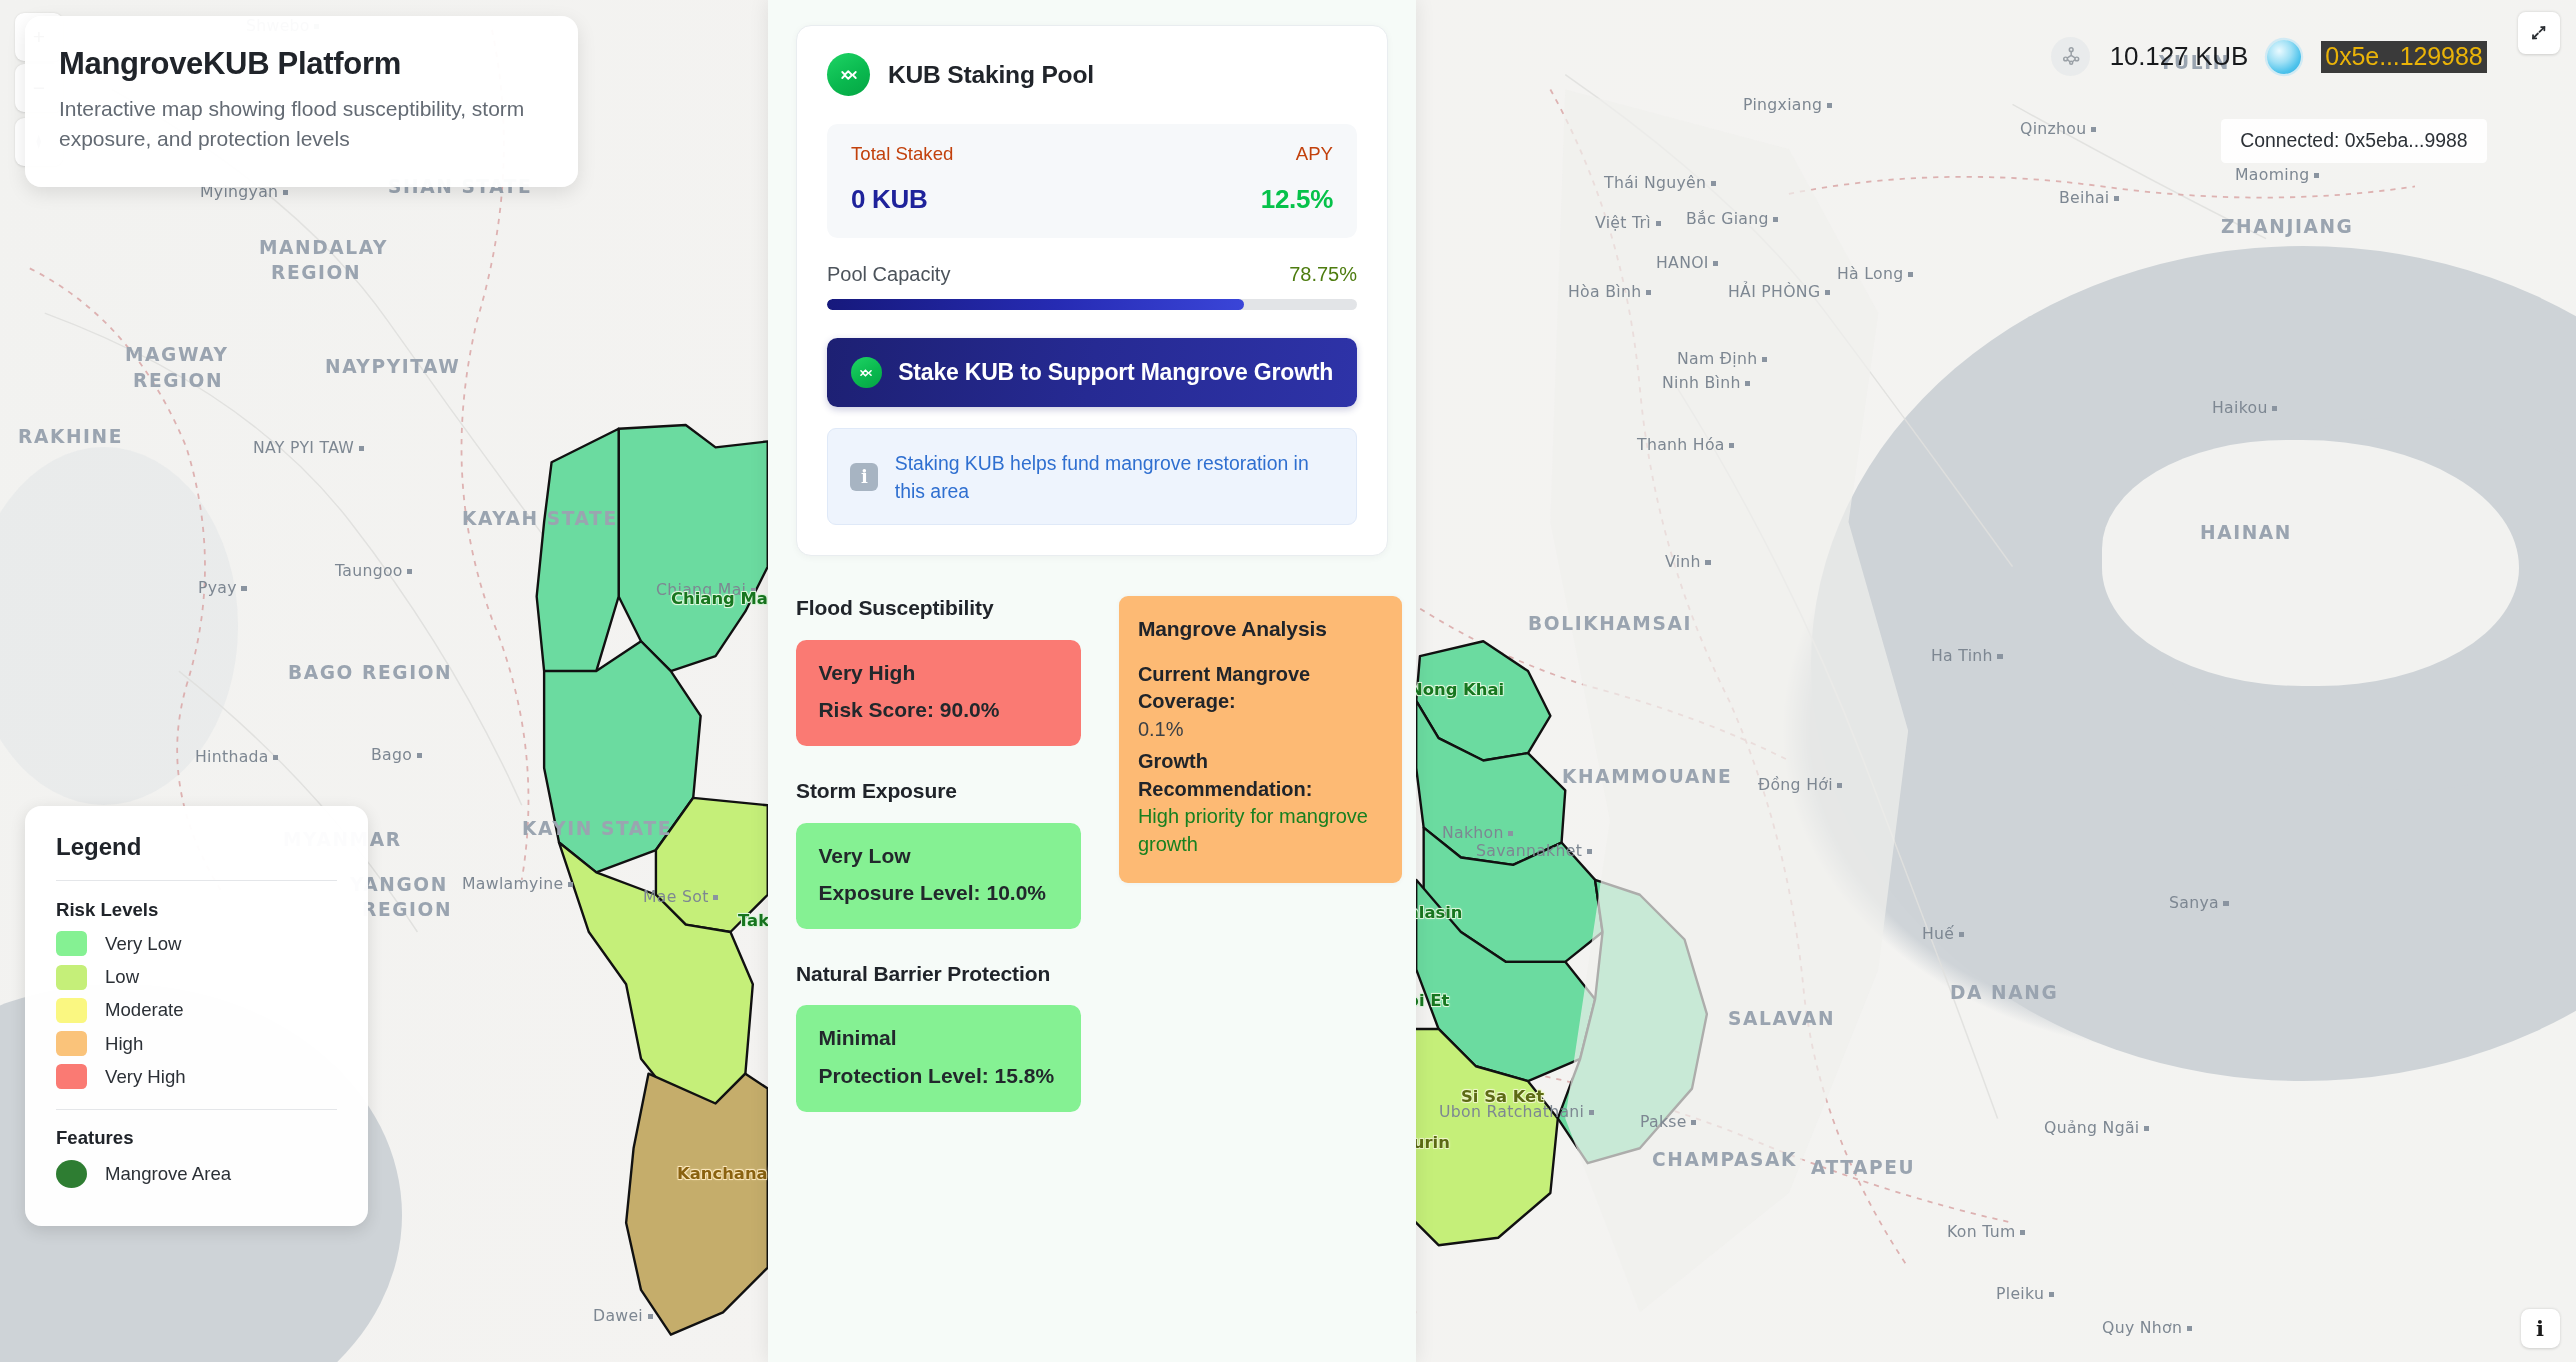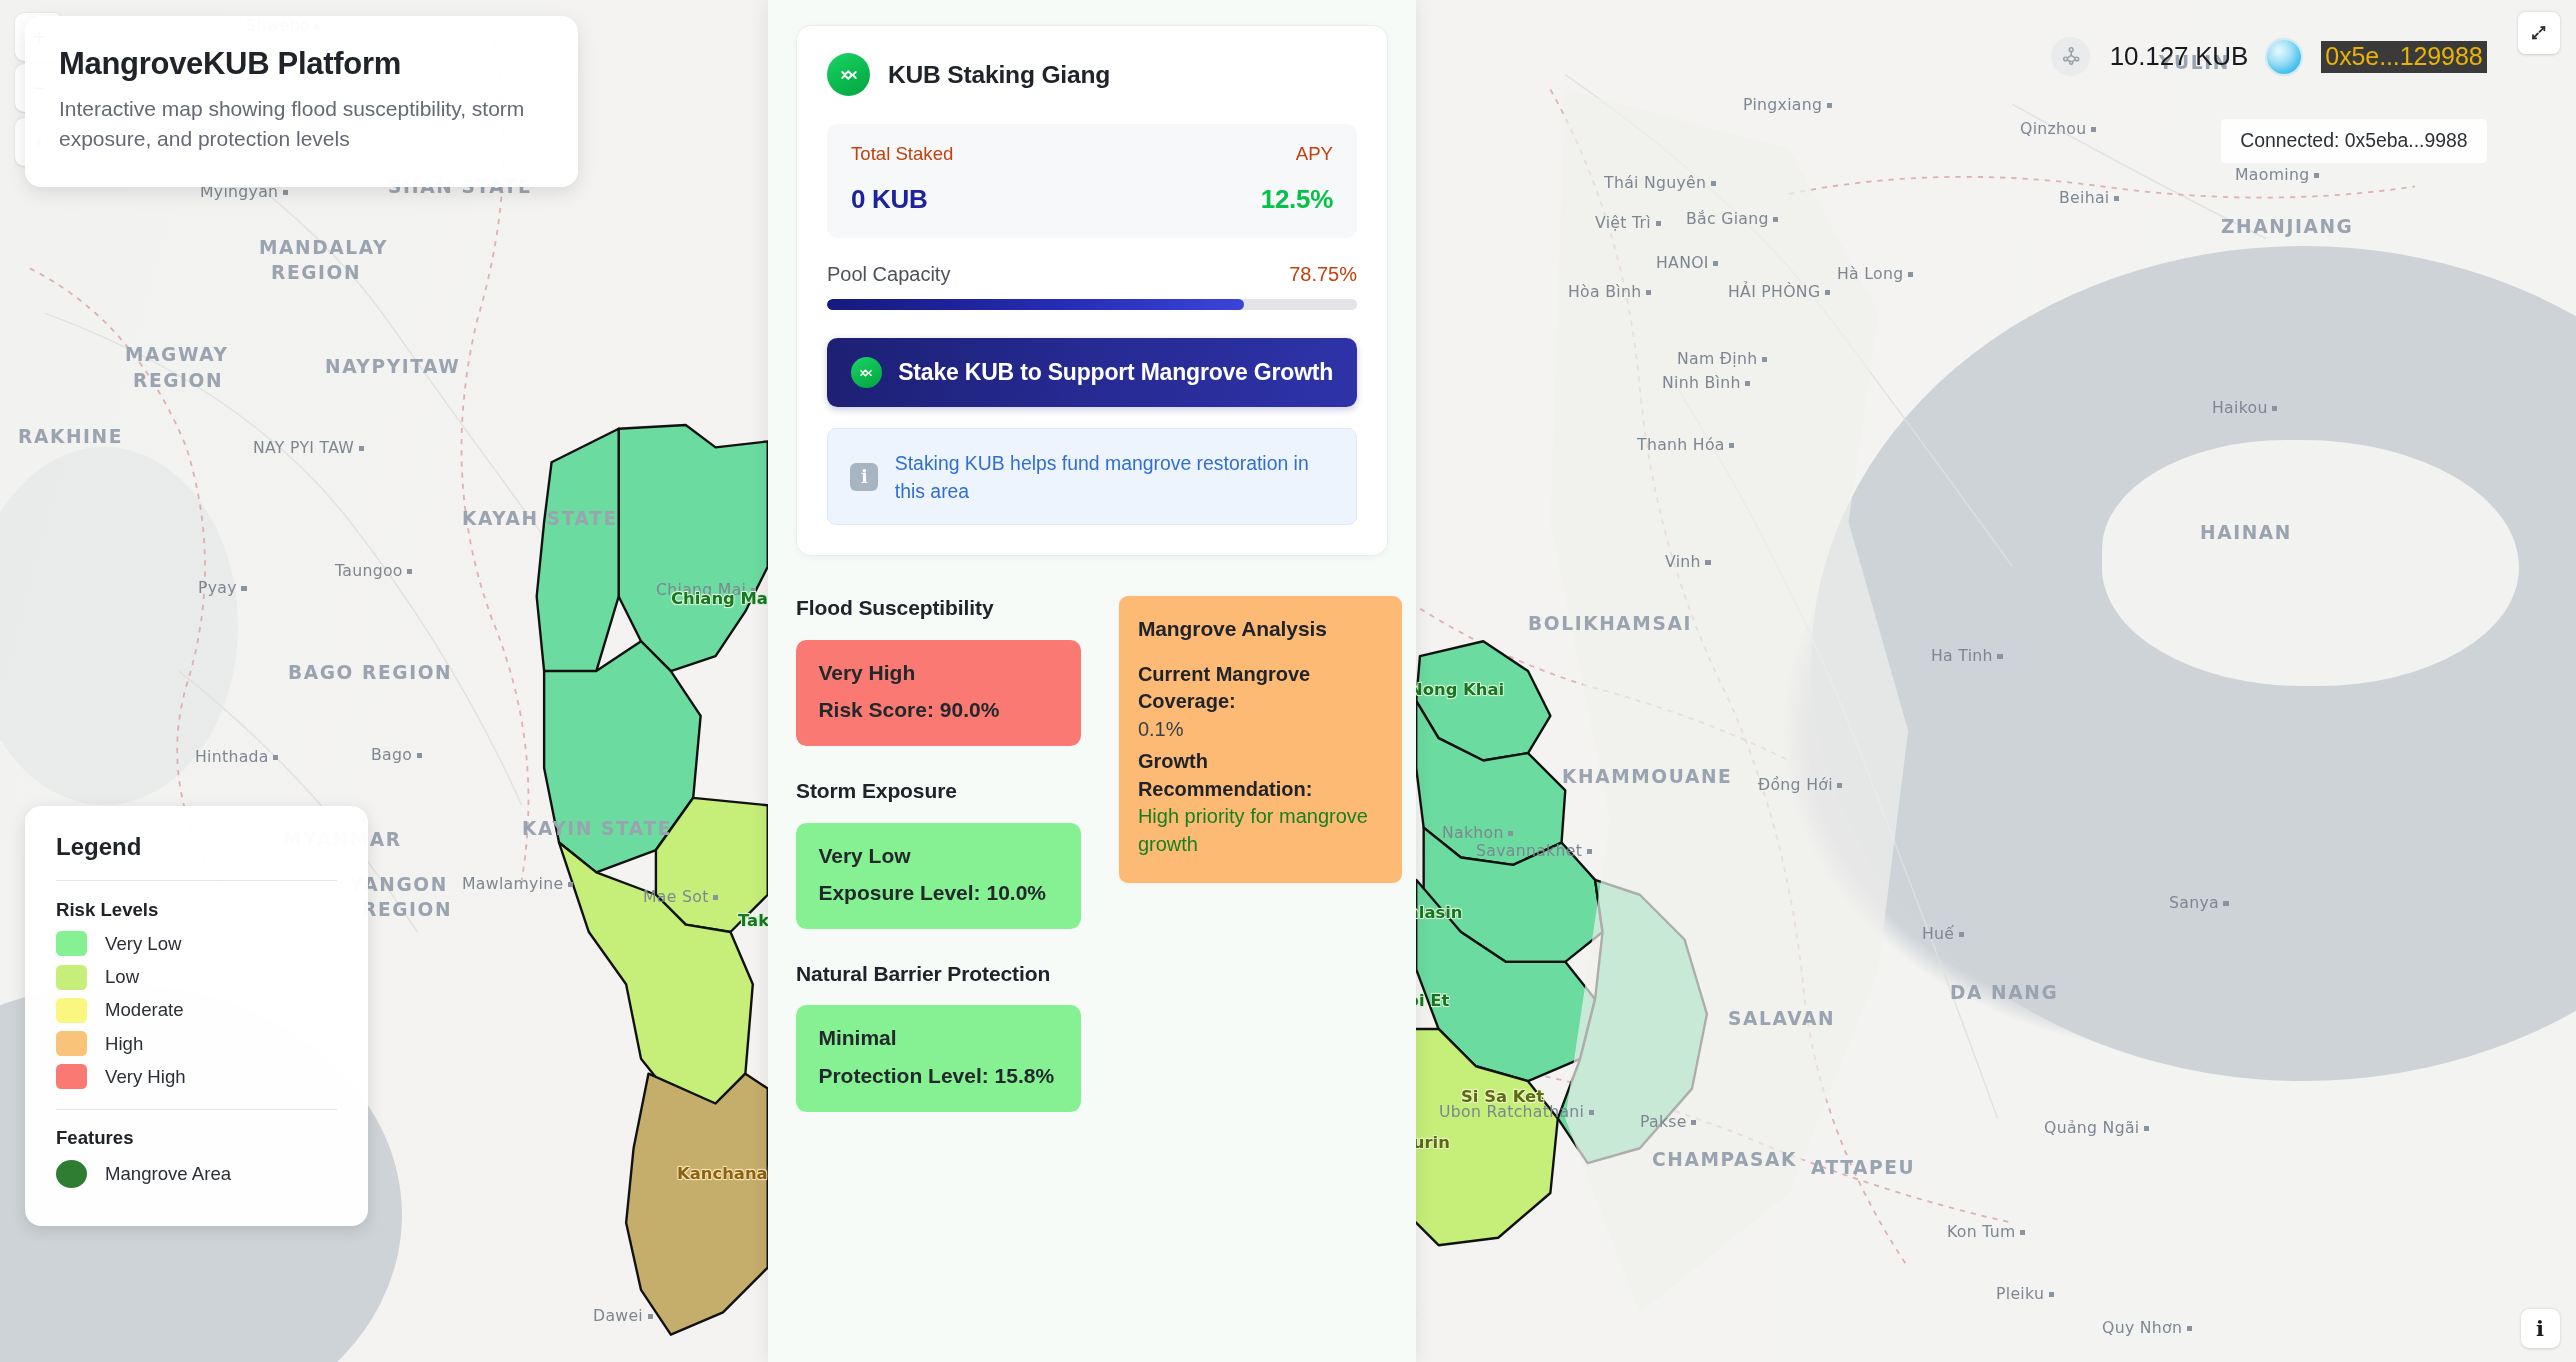--- a/index.html
+++ b/index.html
@@ -196,21 +196,21 @@
   .stat-label { font-size: 18.6px; color: #c2410c; font-weight: 400; margin-bottom: 19px; }
   .stat-val-blue { font-size: 26px; font-weight: 700; color: #1f239b; letter-spacing: -0.3px; }
   .stat-val-green { font-size: 26px; font-weight: 700; color: #06c24a; letter-spacing: -0.3px; }
   .stat-right { text-align: right; }
 
   .cap-row {
     display: flex; justify-content: space-between; align-items: baseline;
     margin: 25px 0 13.4px 0;
   }
   .cap-row .l { font-size: 20px; color: #4c535b; font-weight: 400; }
-  .cap-row .r { font-size: 20px; color: #c2410c; font-weight: 400; }
+  .cap-row .r { font-size: 20px; color: #4d7c0f; font-weight: 400; }
   .cap-track { height: 11.2px; background: #e2e4e7; border-radius: 6.7px; overflow: hidden; }
   .cap-fill {
     height: 100%; border-radius: 6.7px;
     background: linear-gradient(90deg, #16197c 0%, #262bb3 55%, #3a45d8 100%);
   }
 
   .stake-btn {
     margin-top: 28px;
     background: linear-gradient(100deg, #1d2073 0%, #262a93 50%, #2e33a8 100%);
     border-radius: 10.4px; height: 69px;
@@ -475,21 +475,21 @@
 
     <div class="stake-card">
       <div class="stake-head">
         <div class="kub-logo">
           <svg width="24" height="24" viewBox="0 0 32 32" fill="none" stroke="#fff" stroke-width="2.4" stroke-linejoin="round" stroke-linecap="round">
             <path d="M10 16l5-5 5 5-5 5z"></path>
             <path d="M7 12l4 4-4 4"></path>
             <path d="M25 12l-4 4 4 4"></path>
           </svg>
         </div>
-        <h3>KUB Staking Giang</h3>
+        <h3>KUB Staking Pool</h3>
       </div>
 
       <div class="stats-box">
         <div>
           <div class="stat-label">Total Staked</div>
           <div class="stat-val-blue">0 KUB</div>
         </div>
         <div class="stat-right">
           <div class="stat-label">APY</div>
           <div class="stat-val-green">12.5%</div>

